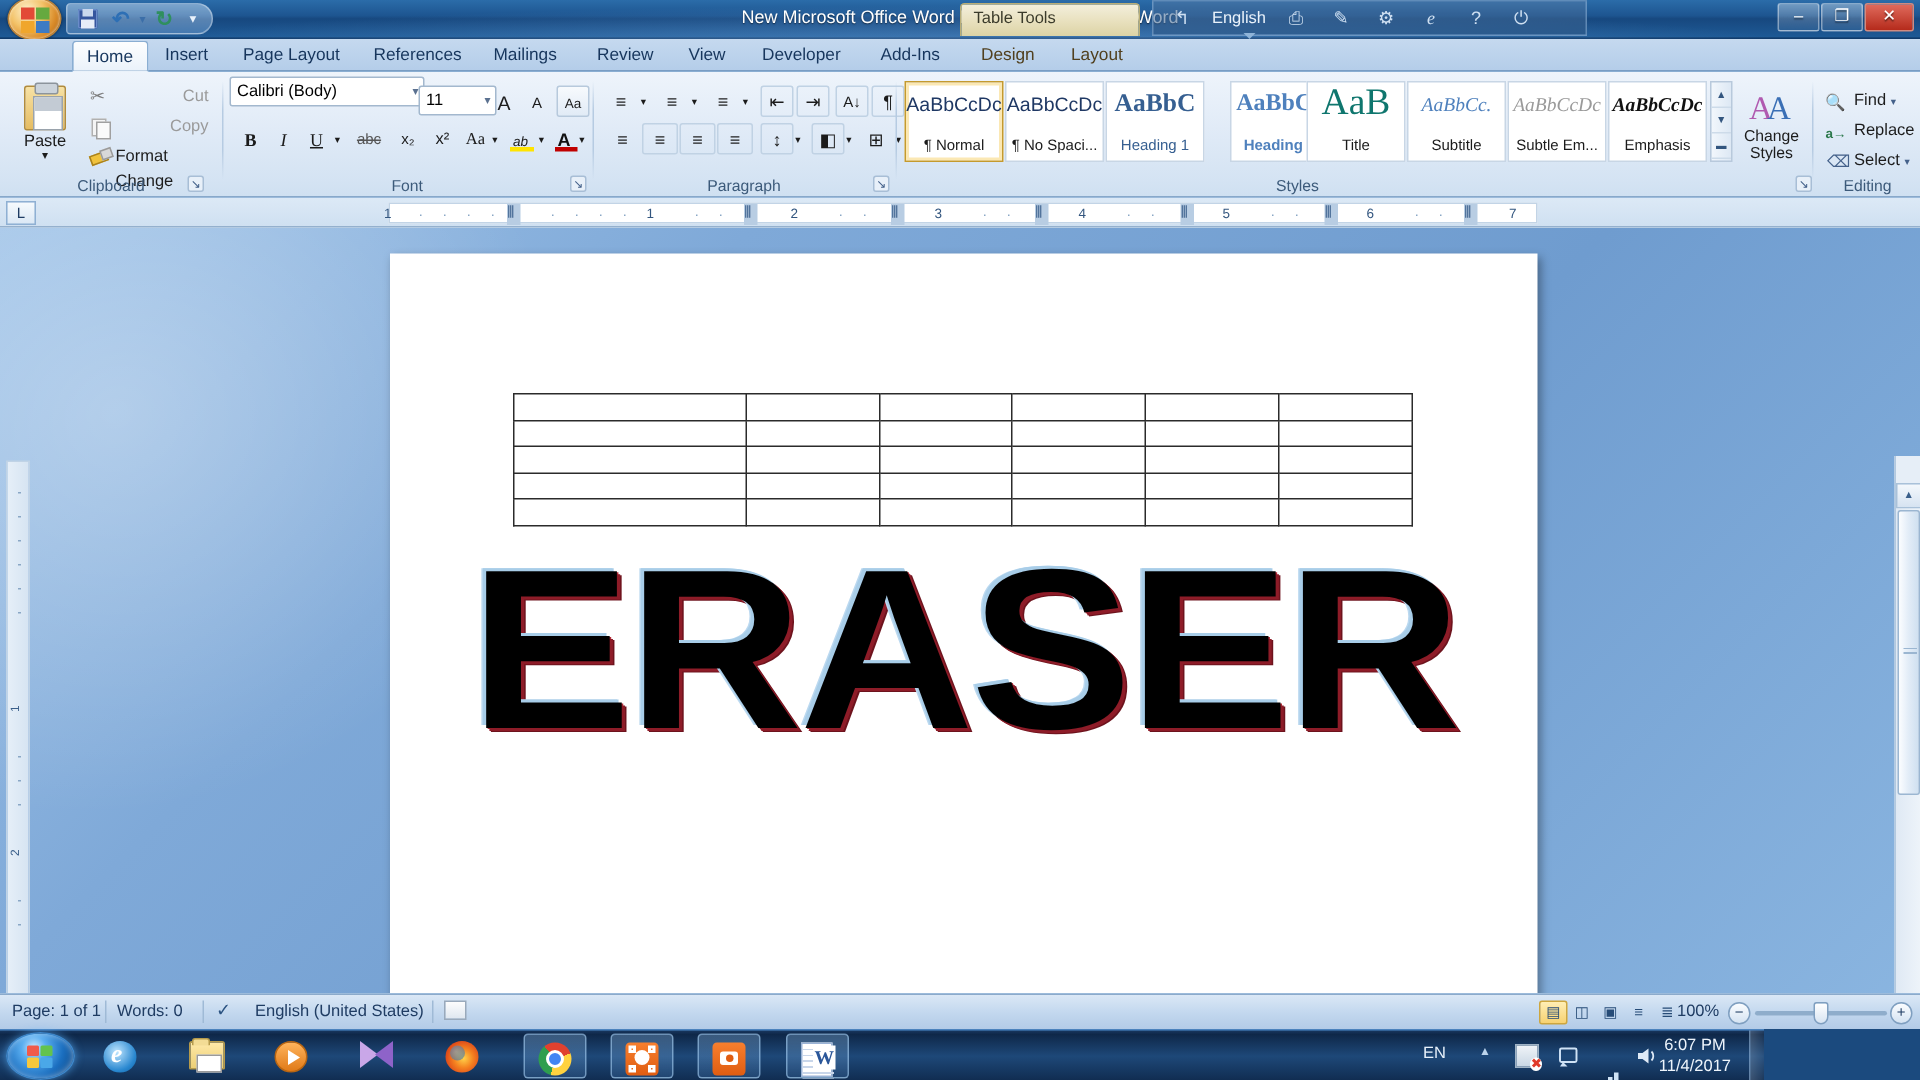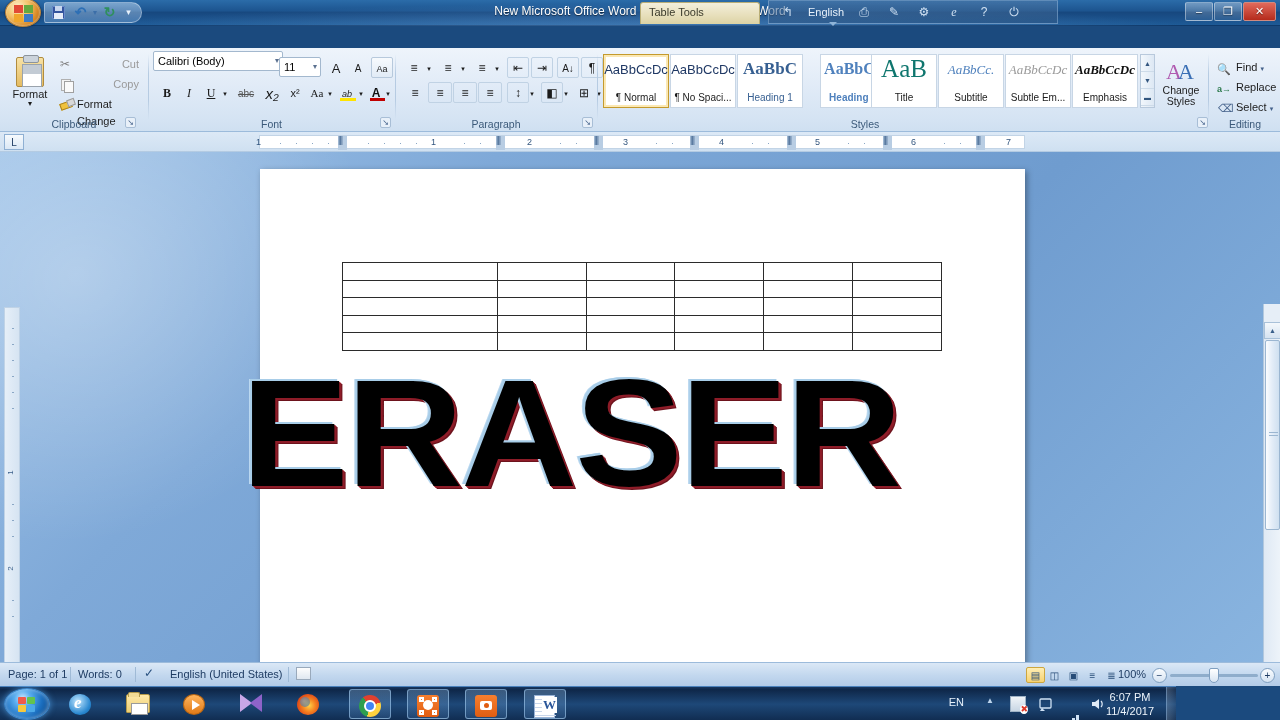--- a/index.html
+++ b/index.html
@@ -250,21 +250,21 @@
   .page {
     position:absolute; left:260px; top:17px; width:765px; height:498px;
     background:#fff; box-shadow: 2px 2px 6px rgba(0,0,0,.35);
   }
 
   .wtable { position:absolute; left:82px; top:93px; width:600px; }
   .wtable table { border-collapse: collapse; width:600px; }
   .wtable td { border:1px solid #2b2b2b; height:17.5px; padding:0; }
 
   .eraser-wrap {
-    position:absolute; left:0; top:190px; width:765px; text-align:left;
+    position:absolute; left:0; top:190px; width:765px; text-align:center;
   }
   .eraser {
     font-family: "Liberation Sans", sans-serif;
     font-weight:bold; font-size:152px; line-height:148px;
     letter-spacing:-2px;
     color:#000;
     transform: scaleX(1.06);
     display:inline-block;
     text-shadow:
       -2px -2px 0 #a8cde8,
@@ -422,27 +422,41 @@
       <div class="lb-item">⏻</div>
     </div>
 
     <div class="win-buttons">
       <div class="wb">–</div>
       <div class="wb">❐</div>
       <div class="wb close">✕</div>
     </div>
   </div>
 
+  <div class="ribbon-tabs">
+    <div class="tabs-underline-ctx" style="left:640px;width:120px;"></div>
+    <div class="tab active" style="left:48px;">Home</div>
+    <div class="tab" style="left:101px;">Insert</div>
+    <div class="tab" style="left:153px;">Page Layout</div>
+    <div class="tab" style="left:240px;">References</div>
+    <div class="tab" style="left:320px;">Mailings</div>
+    <div class="tab" style="left:389px;">Review</div>
+    <div class="tab" style="left:450px;">View</div>
+    <div class="tab" style="left:499px;">Developer</div>
+    <div class="tab" style="left:578px;">Add-Ins</div>
+    <div class="tab ctx" style="left:645px;">Design</div>
+    <div class="tab ctx" style="left:705px;">Layout</div>
+  </div>
 
   <div class="ribbon">
 
     <div class="grp" style="left:0px;width:148px;">
       <div class="btn paste-btn">
         <div class="paste-ico"></div>
-        <div class="paste-label">Format</div>
+        <div class="paste-label">Paste</div>
         <div class="paste-caret">▾</div>
       </div>
       <div class="btn mini-btn disabled" style="left:56px;top:5px;width:84px;">
         <span class="ico-cut"></span>
         <span>Cut</span>
       </div>
       <div class="btn mini-btn disabled" style="left:56px;top:25px;width:84px;">
         <span class="ico-copy"></span>
         <span>Copy</span>
       </div>
@@ -453,34 +467,34 @@
       <div class="grp-label">Clipboard</div>
       <div class="dlg-launcher" style="right:12px;">↘</div>
     </div>
     <div class="grp-sep" style="left:148px;"></div>
 
     <div class="grp" style="left:150px;width:243px;">
       <div class="combo" style="left:3px;top:1px;width:130px;">
         <span>Calibri (Body)</span>
         <span class="car">▾</span>
       </div>
-      <div class="combo" style="left:129px;top:7px;width:42px;">
+      <div class="combo" style="left:129px;top:7px;width:52px;">
         <span>11</span>
         <span class="car">▾</span>
       </div>
       <div class="sq-btn" style="left:175px;top:7px;"><span style="font-size:13px;">A</span></div>
       <div class="sq-btn" style="left:197px;top:7px;"><span style="font-size:10px;">A</span></div>
       <div class="sq-btn" style="left:221px;top:7px;border:1px solid #b7c9dc;background:linear-gradient(to bottom,#f7fafd,#e1ebf6);"><span style="font-size:9px;">Aa</span></div>
 
       <div class="sq-btn" style="left:6px;top:32px;font-weight:bold;font-family:'Liberation Serif',serif;">B</div>
       <div class="sq-btn" style="left:28px;top:32px;font-style:italic;font-family:'Liberation Serif',serif;">I</div>
       <div class="sq-btn" style="left:50px;top:32px;text-decoration:underline;font-family:'Liberation Serif',serif;">U</div>
       <div class="sq-btn" style="left:70px;top:32px;width:10px;font-size:7px;">▾</div>
       <div class="sq-btn" style="left:83px;top:32px;width:26px;font-size:10px;text-decoration:line-through;color:#555;">abc</div>
-      <div class="sq-btn" style="left:111px;top:32px;font-size:15px;font-style:italic;">x₂</div>
+      <div class="sq-btn" style="left:111px;top:32px;font-size:10px;">x₂</div>
       <div class="sq-btn" style="left:134px;top:32px;font-size:11px;">x²</div>
       <div class="sq-btn" style="left:157px;top:32px;width:20px;font-size:11px;font-family:'Liberation Serif',serif;">Aa</div>
       <div class="sq-btn" style="left:175px;top:32px;width:10px;font-size:7px;">▾</div>
 
       <div class="sq-btn" style="left:186px;top:32px;width:22px;">
         <span style="font-size:9px;font-style:italic;">ab</span>
         <span style="position:absolute;left:3px;bottom:1px;width:16px;height:3px;background:#ffe400;display:block;"></span>
       </div>
       <div class="sq-btn" style="left:206px;top:32px;width:10px;font-size:7px;">▾</div>
       <div class="sq-btn" style="left:216px;top:32px;width:20px;">

